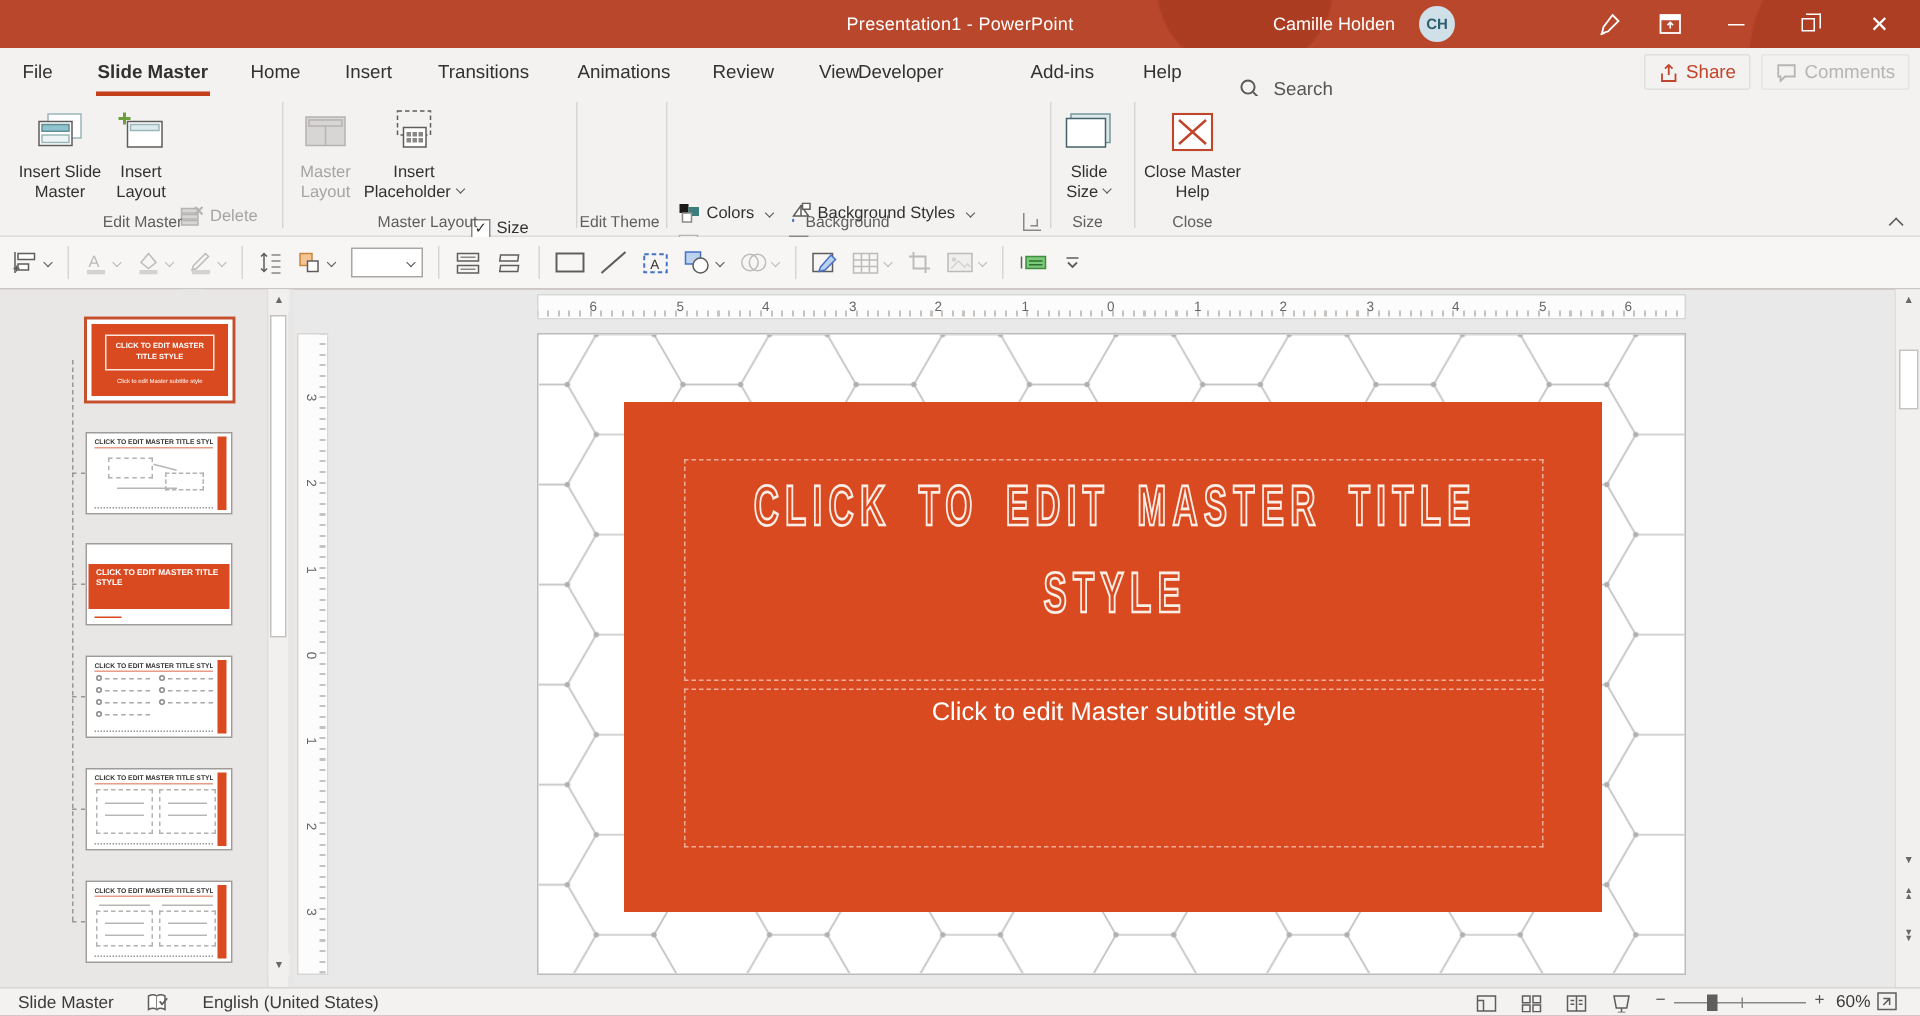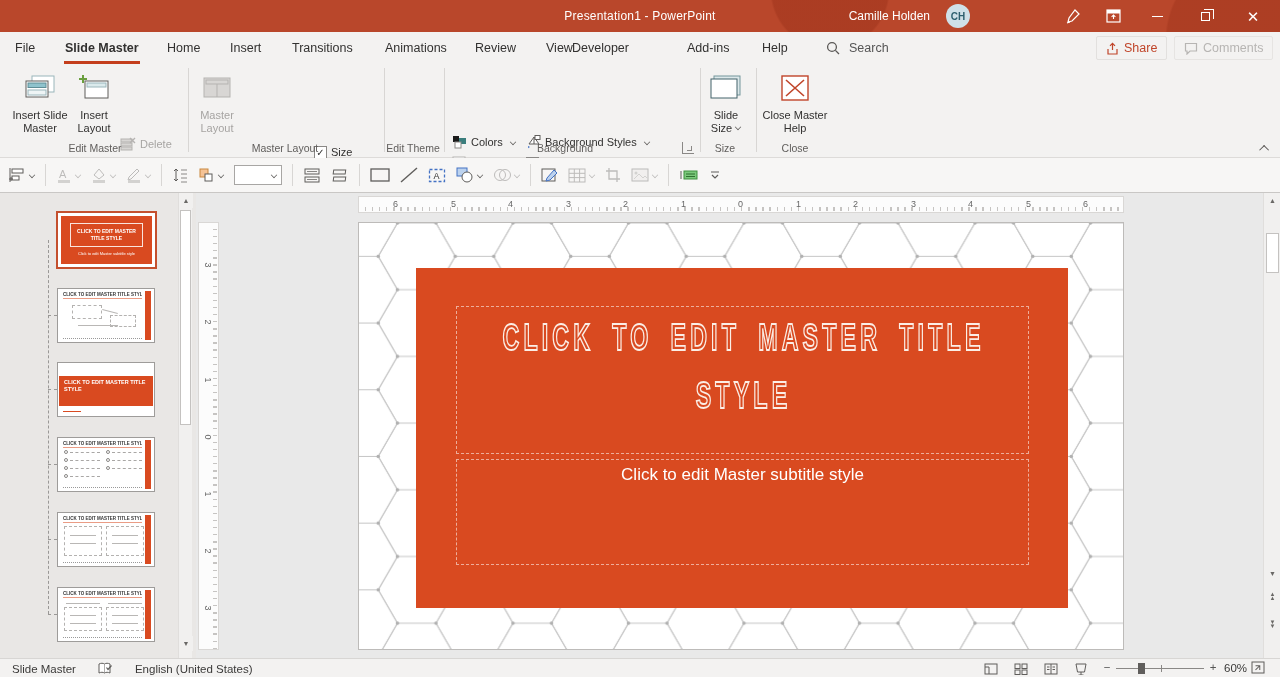--- a/index.html
+++ b/index.html
@@ -18,21 +18,21 @@
   .win-min { width:11px; border-top:1px solid #fff; display:inline-block; }
   .win-restore { width:9px; height:9px; border:1px solid #fff; position:relative; display:inline-block; }
   .win-restore::before { content:""; position:absolute; left:2px; top:-4px; width:9px; height:9px; border:1px solid #fff; border-left:none; border-bottom:none; }
   .win-close { font-size:15px; line-height:15px; }
 
   
   #tabrow { position:absolute; left:0; top:32px; width:1280px; height:32px; background:#f3f2f1; }
   .rtab { position:absolute; top:0; height:32px; display:flex; align-items:center; font-size:12.5px; color:#323130; padding:0 3px; }
   .rtab.active { font-weight:bold; }
   .rtab.active::after { content:""; position:absolute; left:2px; right:2px; bottom:0; height:3px; background:#c43e1c; }
-  #search-box { position:absolute; left:826px; top:4px; height:23px; display:flex; align-items:center; gap:9px; color:#555; font-size:12.5px; }
+  #search-box { position:absolute; left:826px; top:15px; height:23px; display:flex; align-items:center; gap:9px; color:#555; font-size:12.5px; }
   #share-btn { position:absolute; left:1096px; top:4px; height:24px; border:1px solid #e2e0de; border-radius:2px; display:flex; align-items:center; gap:5px; padding:0 9px; color:#c0452a; font-size:12.5px; }
   #comments-btn { position:absolute; left:1174px; top:4px; height:24px; border:1px solid #e6e4e2; border-radius:2px; display:flex; align-items:center; gap:5px; padding:0 9px; color:#b7b5b3; font-size:12.5px; }
 
   
   #ribbon { position:absolute; left:0; top:64px; width:1280px; height:94px; background:#f3f2f1; border-bottom:1px solid #dddbd9; }
   .rgroup-label { position:absolute; bottom:3px; font-size:10.5px; color:#605e5c; text-align:center; }
   .rsep { position:absolute; top:4px; height:84px; width:1px; background:#d8d6d4; }
   .bigbtn { position:absolute; top:3px; height:88px; display:flex; flex-direction:column; align-items:center; font-size:11px; color:#323130; text-align:center; }
   .bigbtn .ic { height:38px; display:flex; align-items:center; justify-content:center; margin-top:2px; }
   .bigbtn .lbl { line-height:13px; margin-top:2px; }
@@ -260,20 +260,37 @@
 
     <div class="bigbtn disabled" style="left:194px;width:46px">
       <span class="ic">
         <svg width="30" height="26" viewBox="0 0 30 26">
             <rect x="2" y="3" width="26" height="19" fill="#efedeb" stroke="#b5b3b1"></rect>
             <rect x="4" y="5" width="22" height="4" fill="#d8d6d4" stroke="#b5b3b1"></rect>
             <path d="M15 9 L15 22" stroke="#b5b3b1"></path>
           </svg>
       </span>
       <span class="lbl"><span>Master Layout</span></span>
+    </div>
+    <div class="bigbtn" style="left:240px;width:72px">
+      <span class="ic">
+        <svg width="30" height="30" viewBox="0 0 30 30">
+            <rect x="4" y="1" width="22" height="16" fill="none" stroke="#5f5d5b" stroke-dasharray="3 2"></rect>
+            <rect x="8" y="12" width="15" height="13" fill="#fff" stroke="#5f5d5b"></rect>
+            <g fill="#8a8886">
+              <rect x="10" y="15" width="3" height="3"></rect>
+              <rect x="14" y="15" width="3" height="3"></rect>
+              <rect x="18" y="15" width="3" height="3"></rect>
+              <rect x="10" y="19" width="3" height="3"></rect>
+              <rect x="14" y="19" width="3" height="3"></rect>
+              <rect x="18" y="19" width="3" height="3"></rect>
+            </g>
+          </svg>
+      </span>
+      <span class="lbl"><span>Insert Placeholder</span><span class="chev"></span></span>
     </div>
     <div class="smallbtn" style="left:314px;top:78px">
       <span class="cb checked"></span>
       <span>Size</span>
     </div>
     <div class="smallbtn" style="left:314px;top:109px">
       <span class="cb"></span>
       <span>Footers</span>
     </div>
     <div class="rgroup-label" style="left:220px;width:130px">Master Layout</div>

